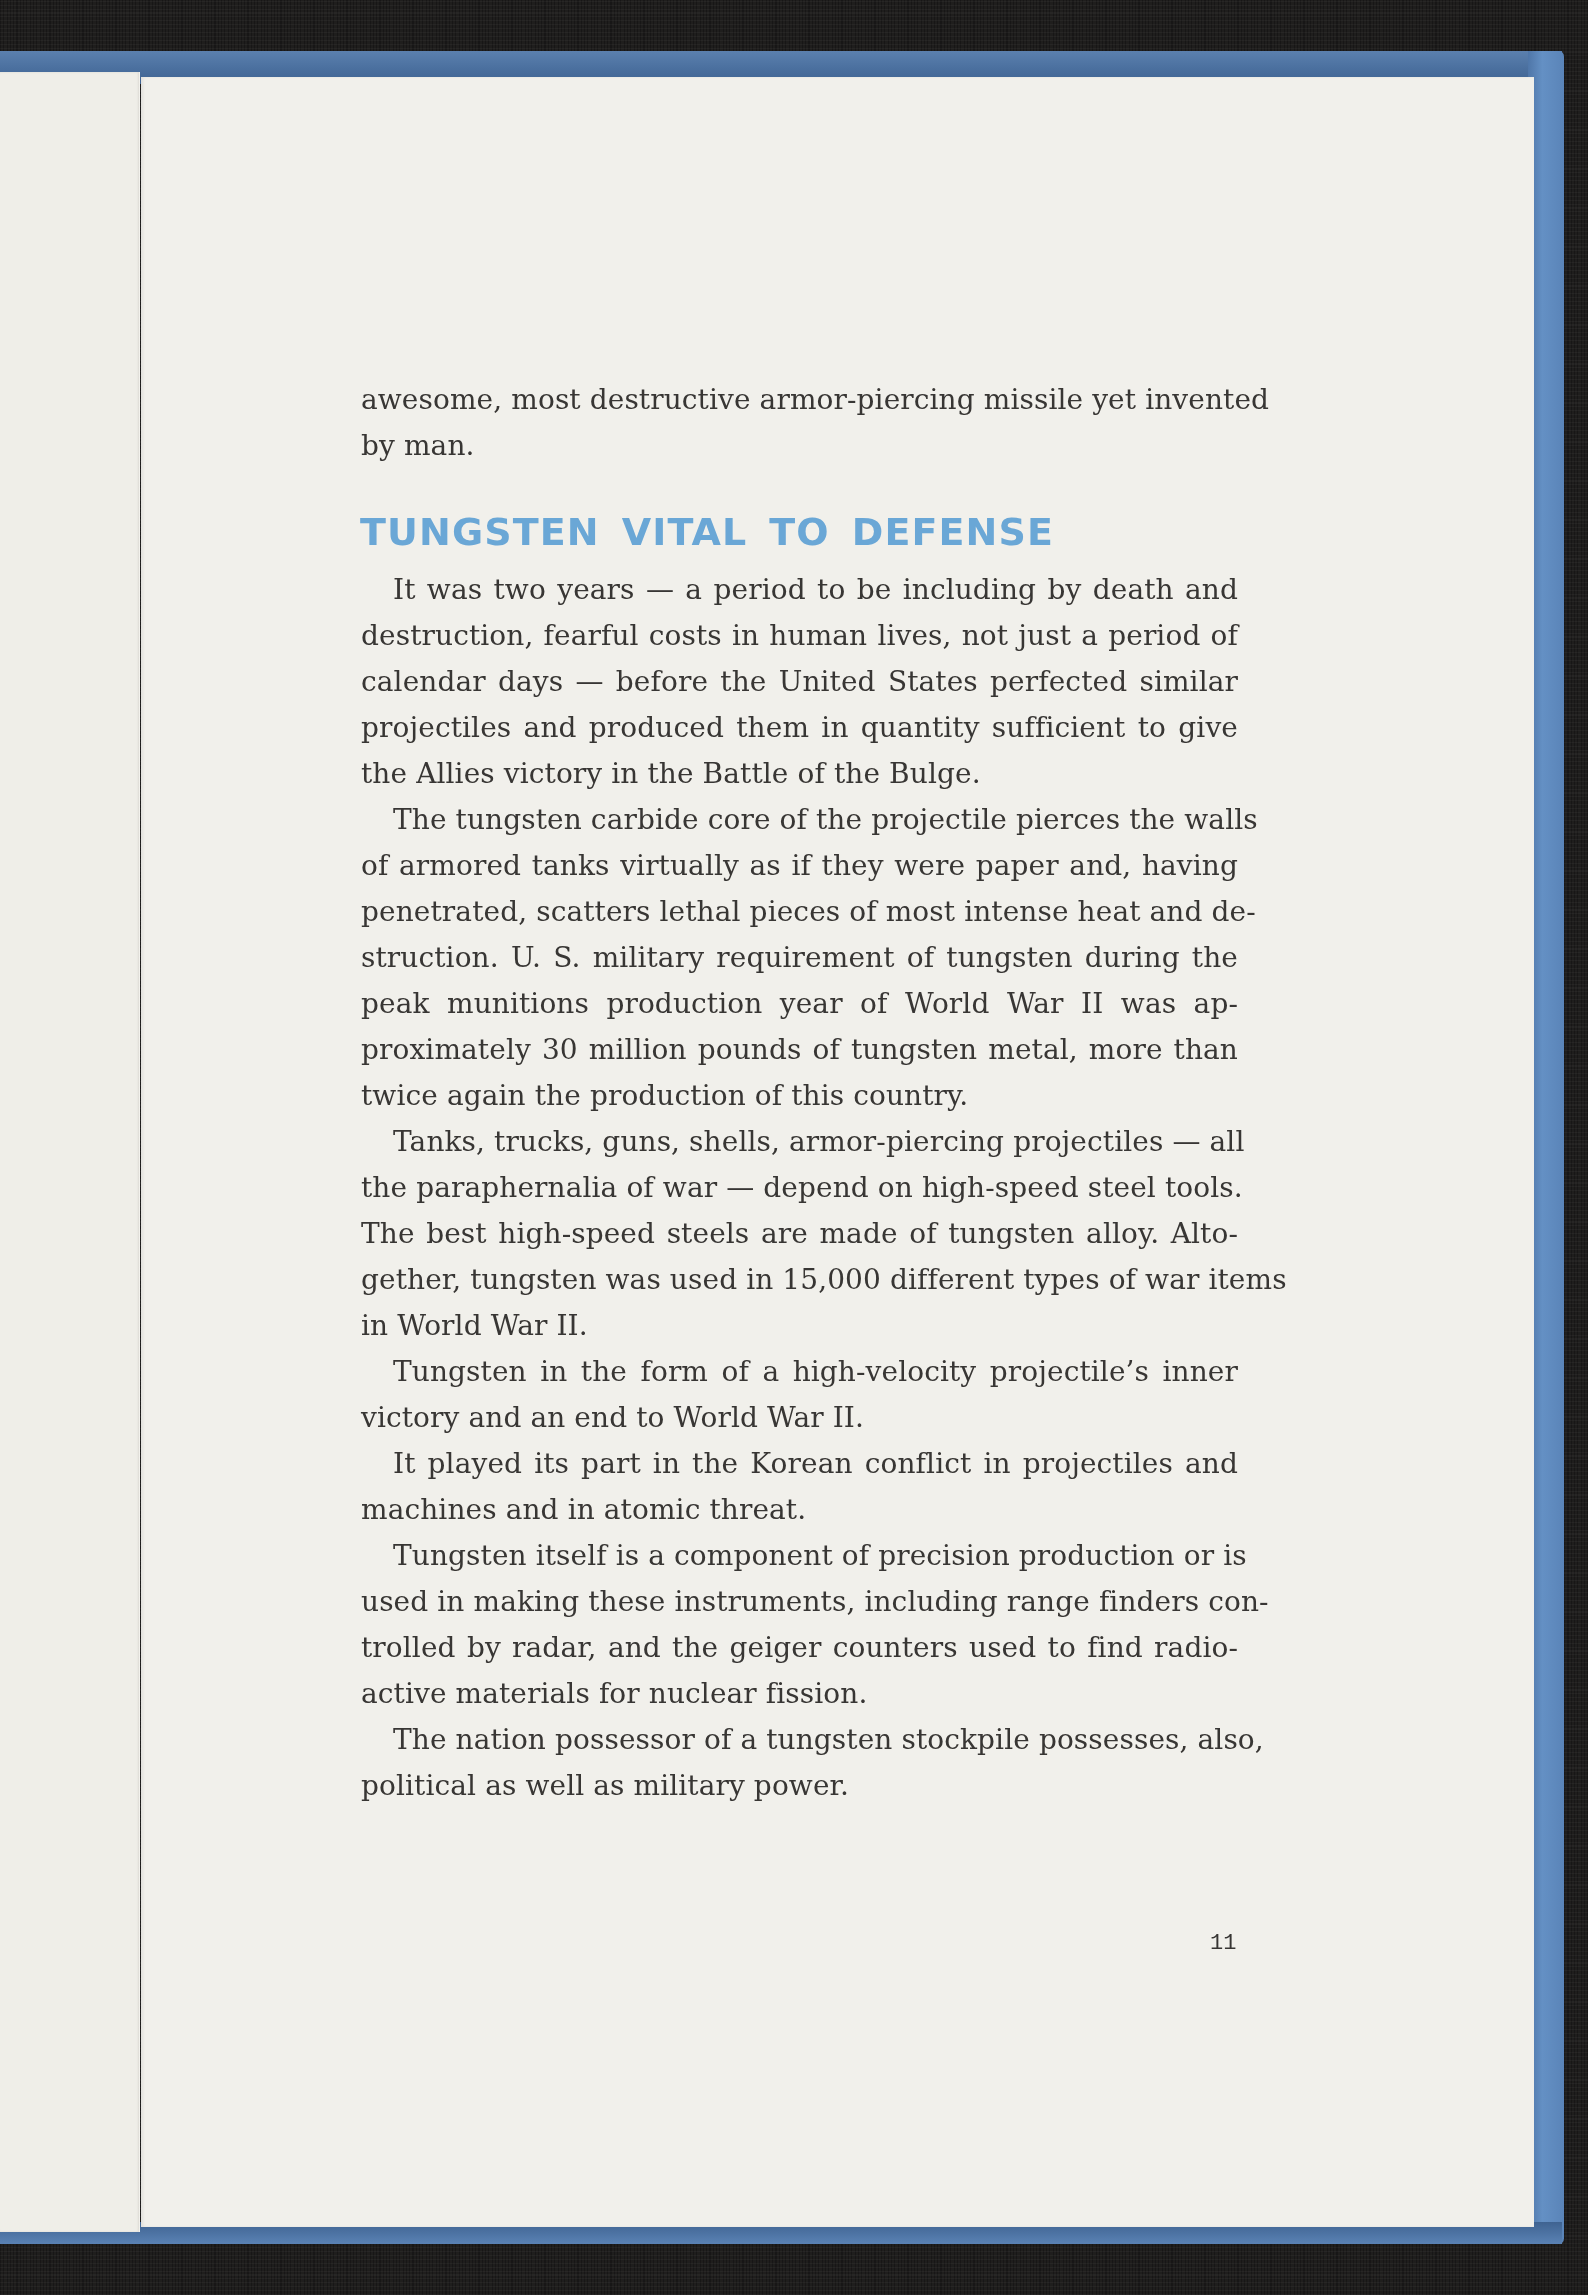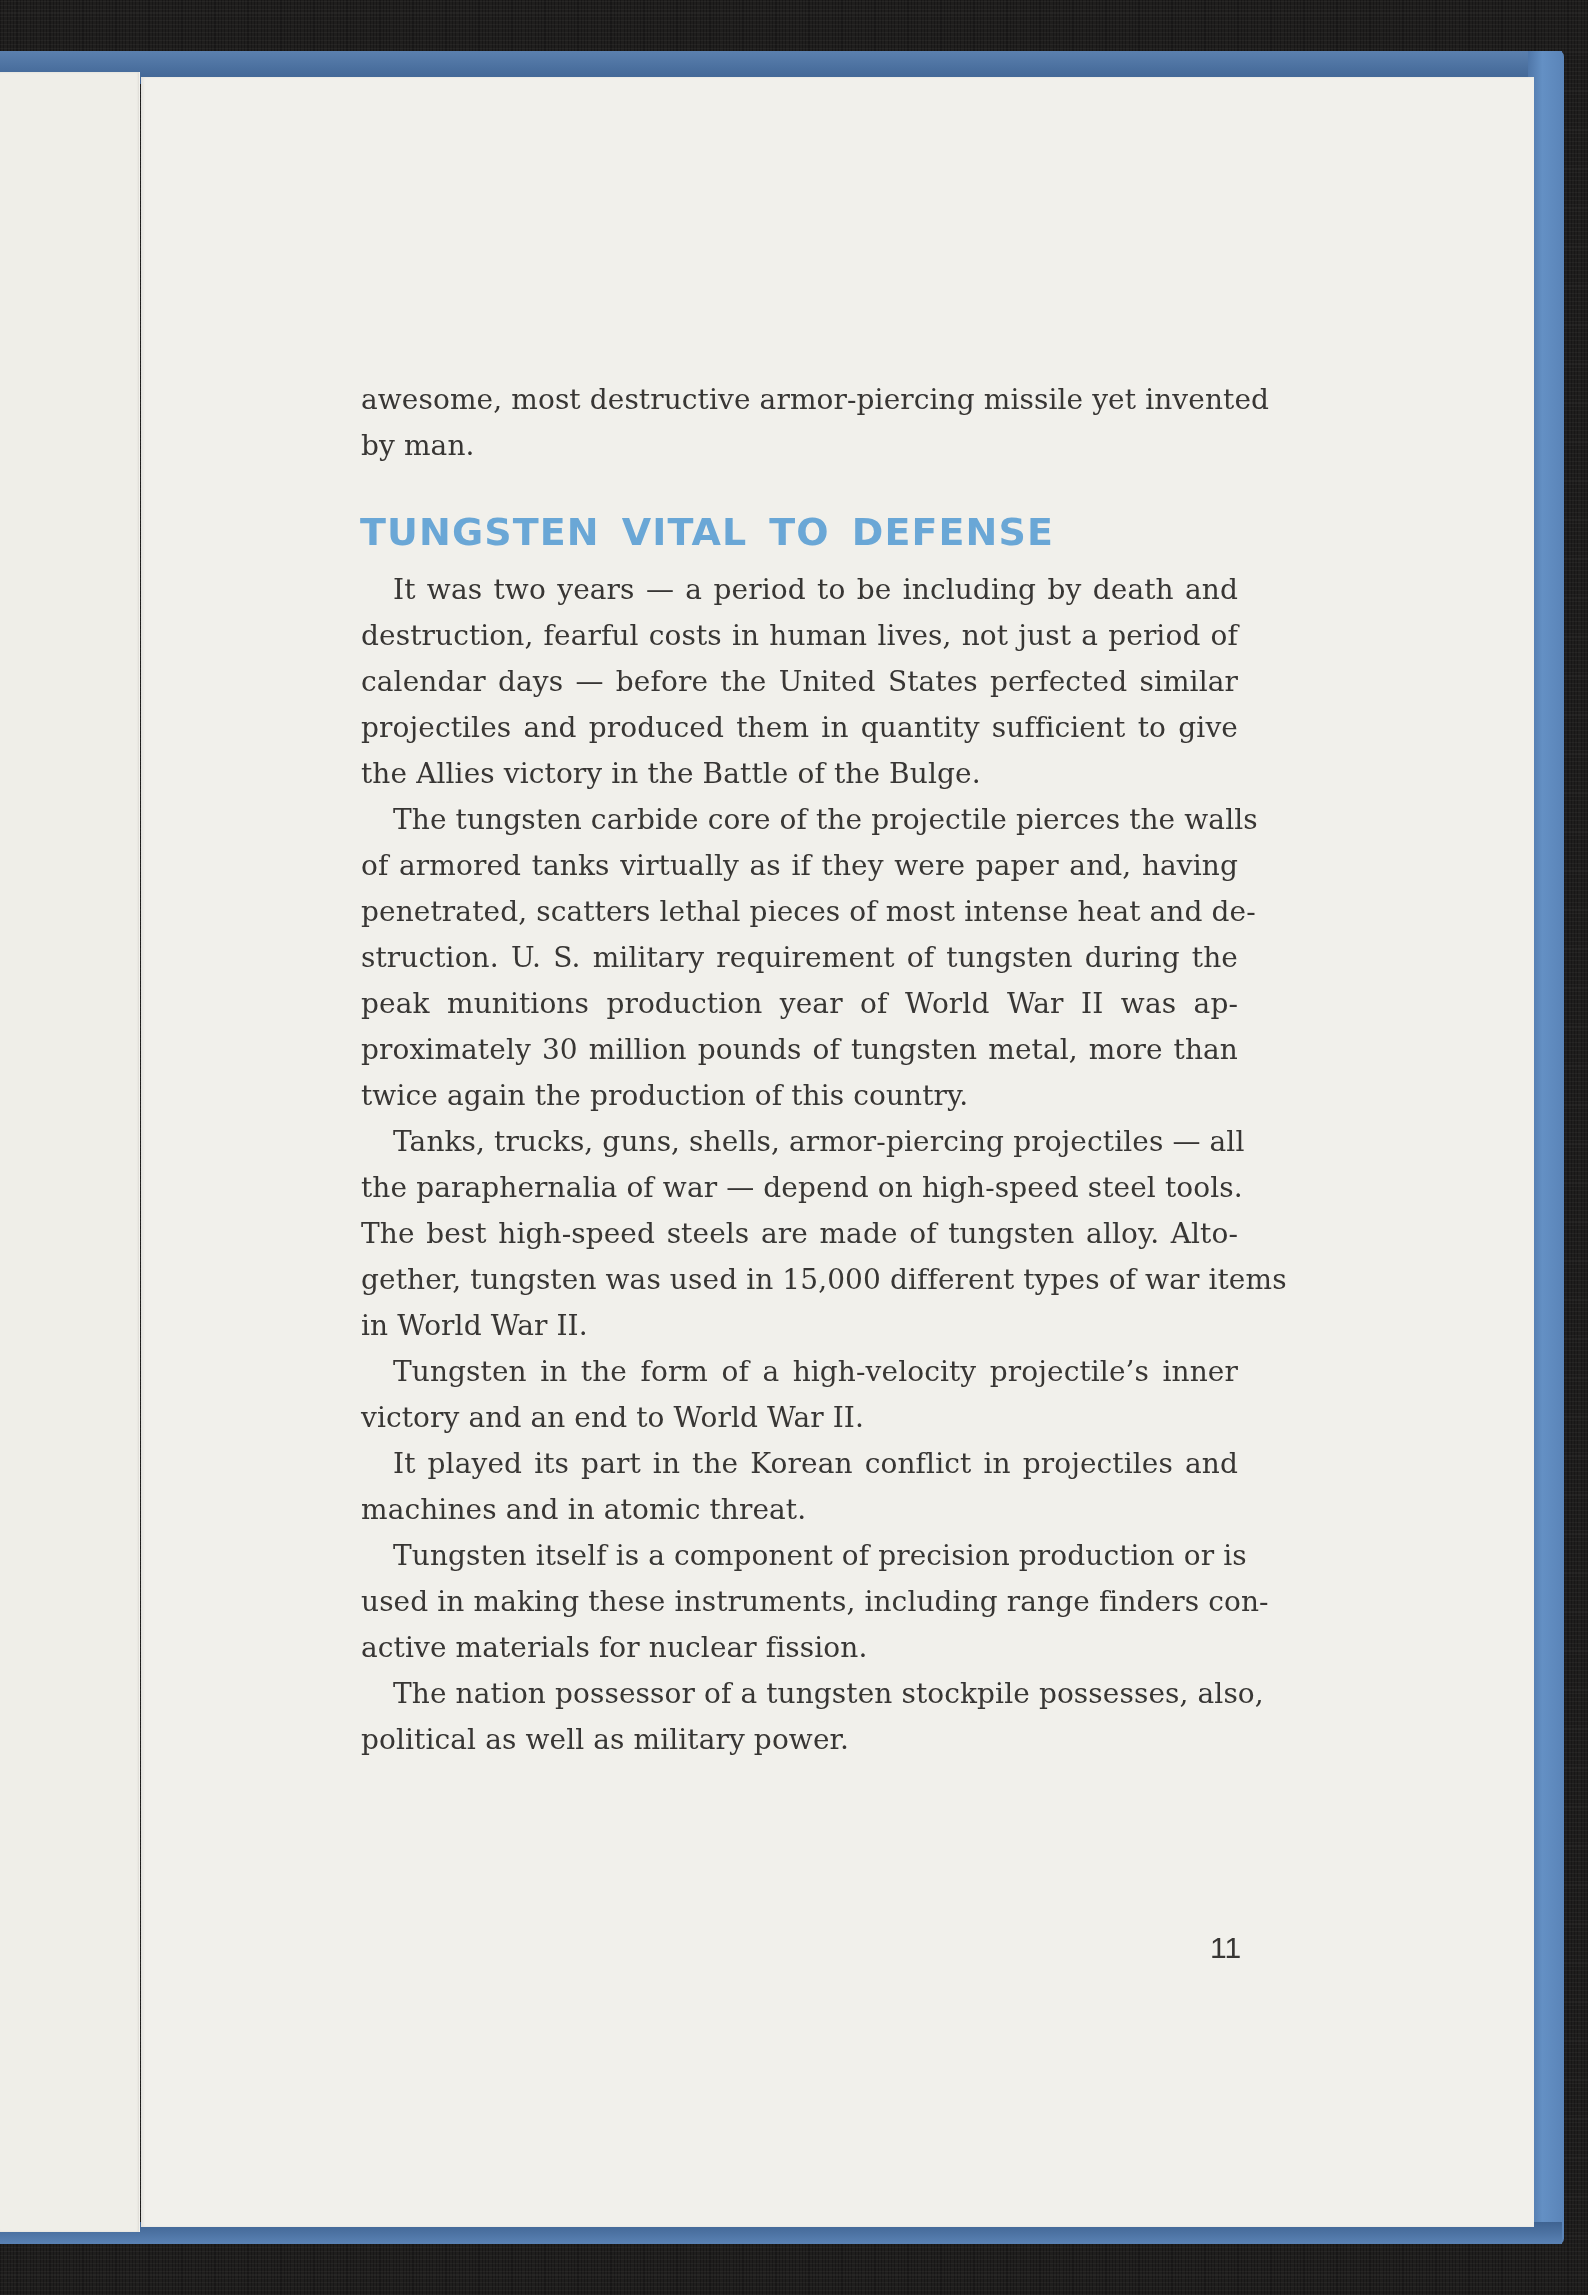--- a/index.html
+++ b/index.html
@@ -25,22 +25,22 @@
     background: linear-gradient(90deg, #d9d7d0, #fbfaf6); }
   .text-block { position: absolute; left: 361px; width: 877px;
     font-family: "DejaVu Serif", "Liberation Serif", serif; color: #383634; }
   .line { display: block; height: 46px; line-height: 46px; font-size: 28px;
     white-space: nowrap; text-align: justify; text-align-last: justify; letter-spacing: 0.1px; }
   .line.last { text-align-last: left; }
   .line.indent { padding-left: 32px; }
   .heading { position: absolute; left: 360px; top: 510px;
     font-family: "DejaVu Sans", "Liberation Sans", sans-serif; font-weight: bold;
     font-size: 38px; letter-spacing: 1.1px; color: #6aa7d6; white-space: nowrap; word-spacing: 7.7px; }
-  .page-number { position: absolute; left: 1210px; top: 1931px; font-size: 30px;
-    font-family: Liberation Sans, sans-serif; color: #383634; }
+  .page-number { position: absolute; left: 1210px; top: 1931px; font-size: 22px;
+    font-family: Liberation Mono, monospace; color: #383634; }
 </style>
 </head>
 <body>
 
 <div class="cover-top"></div>
 <div class="cover-right"></div>
 <div class="cover-bottom"></div>
 <div class="left-page"></div>
 <div class="right-page"></div>
 <div class="gutter-line"></div>
@@ -80,20 +80,21 @@
       <span class="line indent">Tungsten in the form of a high-velocity projectile’s inner</span>
       <span class="line last">victory and an end to World War II.</span>
     </div>
     <div>
       <span class="line indent">It played its part in the Korean conflict in projectiles and</span>
       <span class="line last">machines and in atomic threat.</span>
     </div>
     <div>
       <span class="line indent">Tungsten itself is a component of precision production or is</span>
       <span class="line">used in making these instruments, including range finders con-</span>
+      <span class="line">trolled by radar, and the geiger counters used to find radio-</span>
       <span class="line last">active materials for nuclear fission.</span>
     </div>
     <div>
       <span class="line indent">The nation possessor of a tungsten stockpile possesses, also,</span>
       <span class="line last">political as well as military power.</span>
     </div>
   </div>
 
 <div class="page-number">11</div>
 

